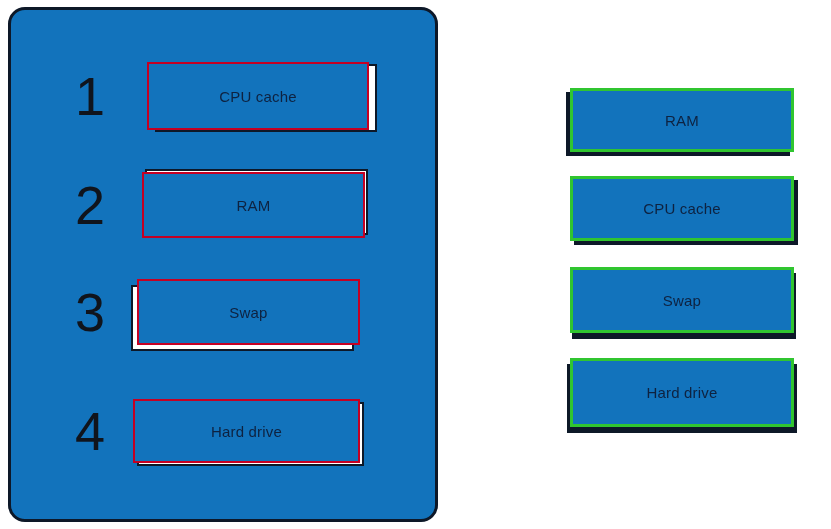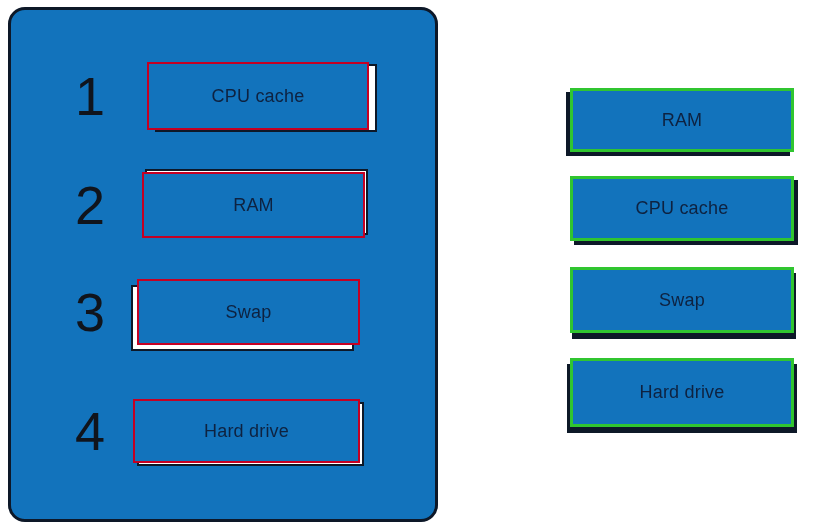--- a/index.html
+++ b/index.html
@@ -54,21 +54,21 @@
   .row2 .target{left:3px;top:-3px;}
   .row3 .target{left:-6px;top:6px;}
   .row4 .target{left:4px;top:3px;}
   .item{
     position:absolute;inset:0;
     background:var(--panel-blue);
     border:2px solid var(--item-red);
     display:flex;align-items:center;justify-content:center;
   }
   .label{
-    font-size:18px;color:var(--label-navy);
+    font-size:15px;color:var(--label-navy);
     letter-spacing:.2px;
   }
   
   .opt{position:absolute;left:570px;width:224px;}
   .opt1{top:88px;height:64px;}
   .opt2{top:176px;height:65px;}
   .opt3{top:267px;height:66px;}
   .opt4{top:358px;height:69px;}
   .shadow{position:absolute;width:100%;height:100%;background:var(--outline-dark);}
   .opt1 .shadow{left:-4px;top:4px;}

